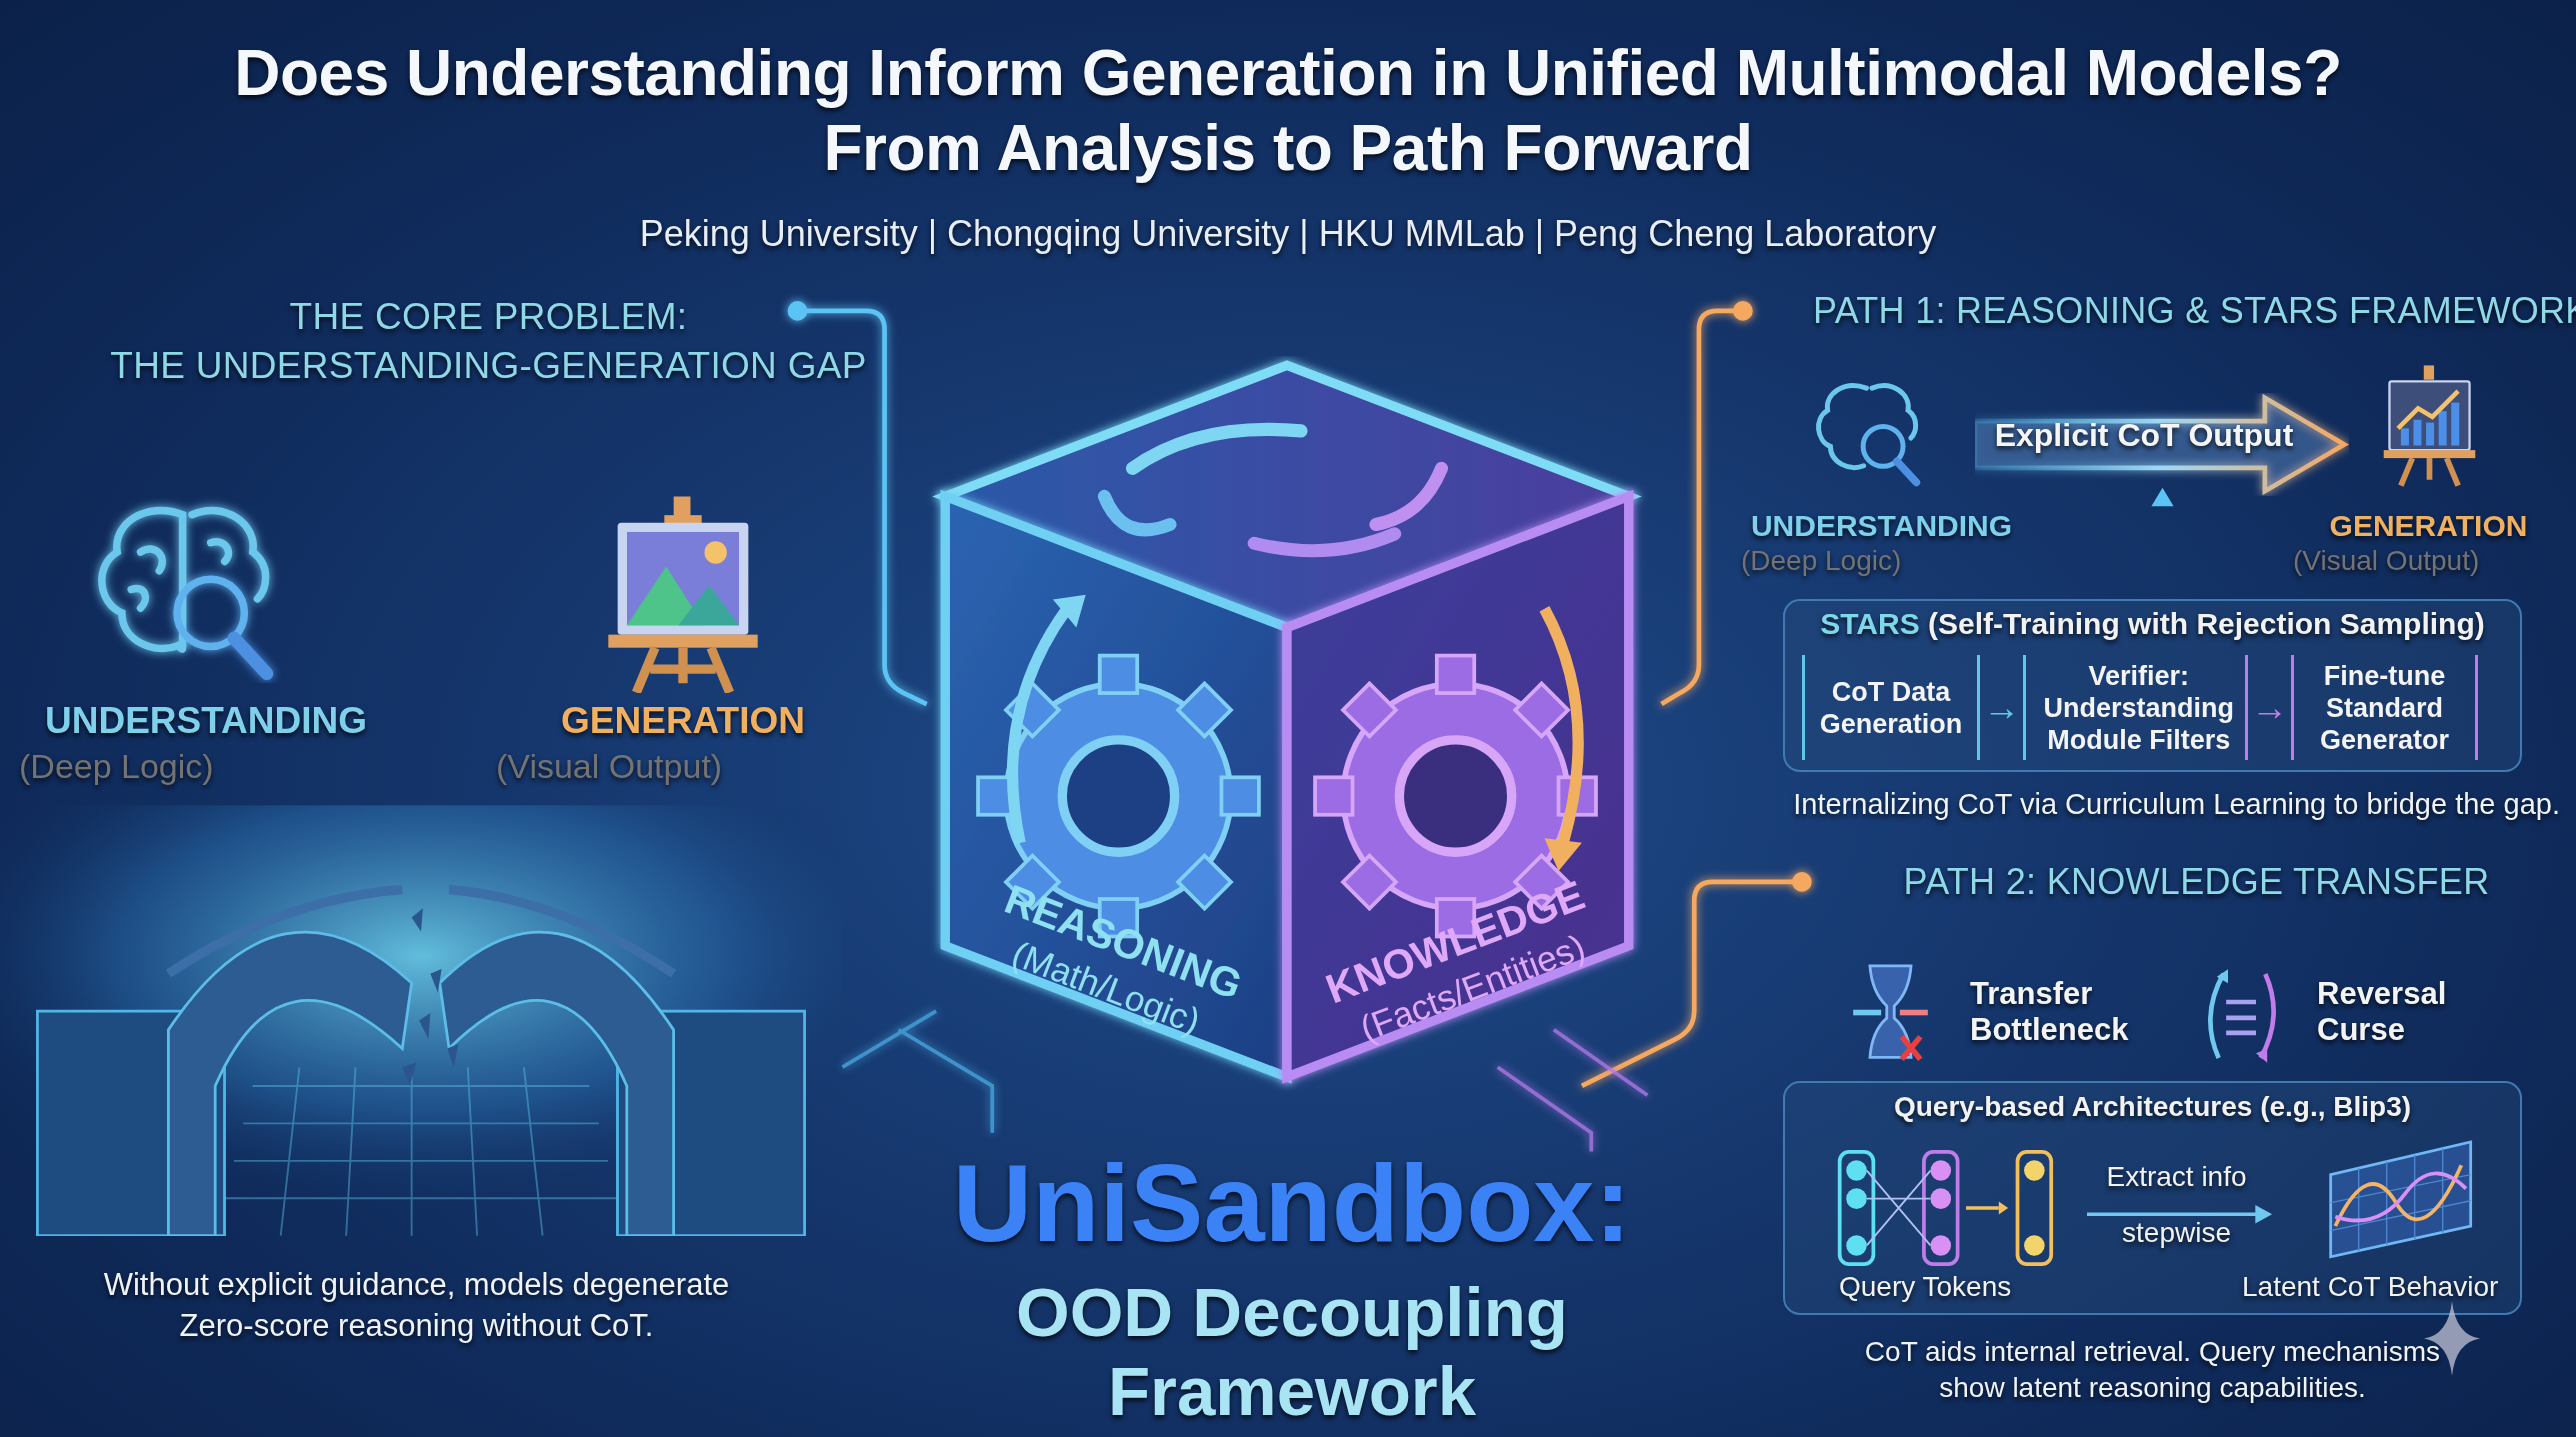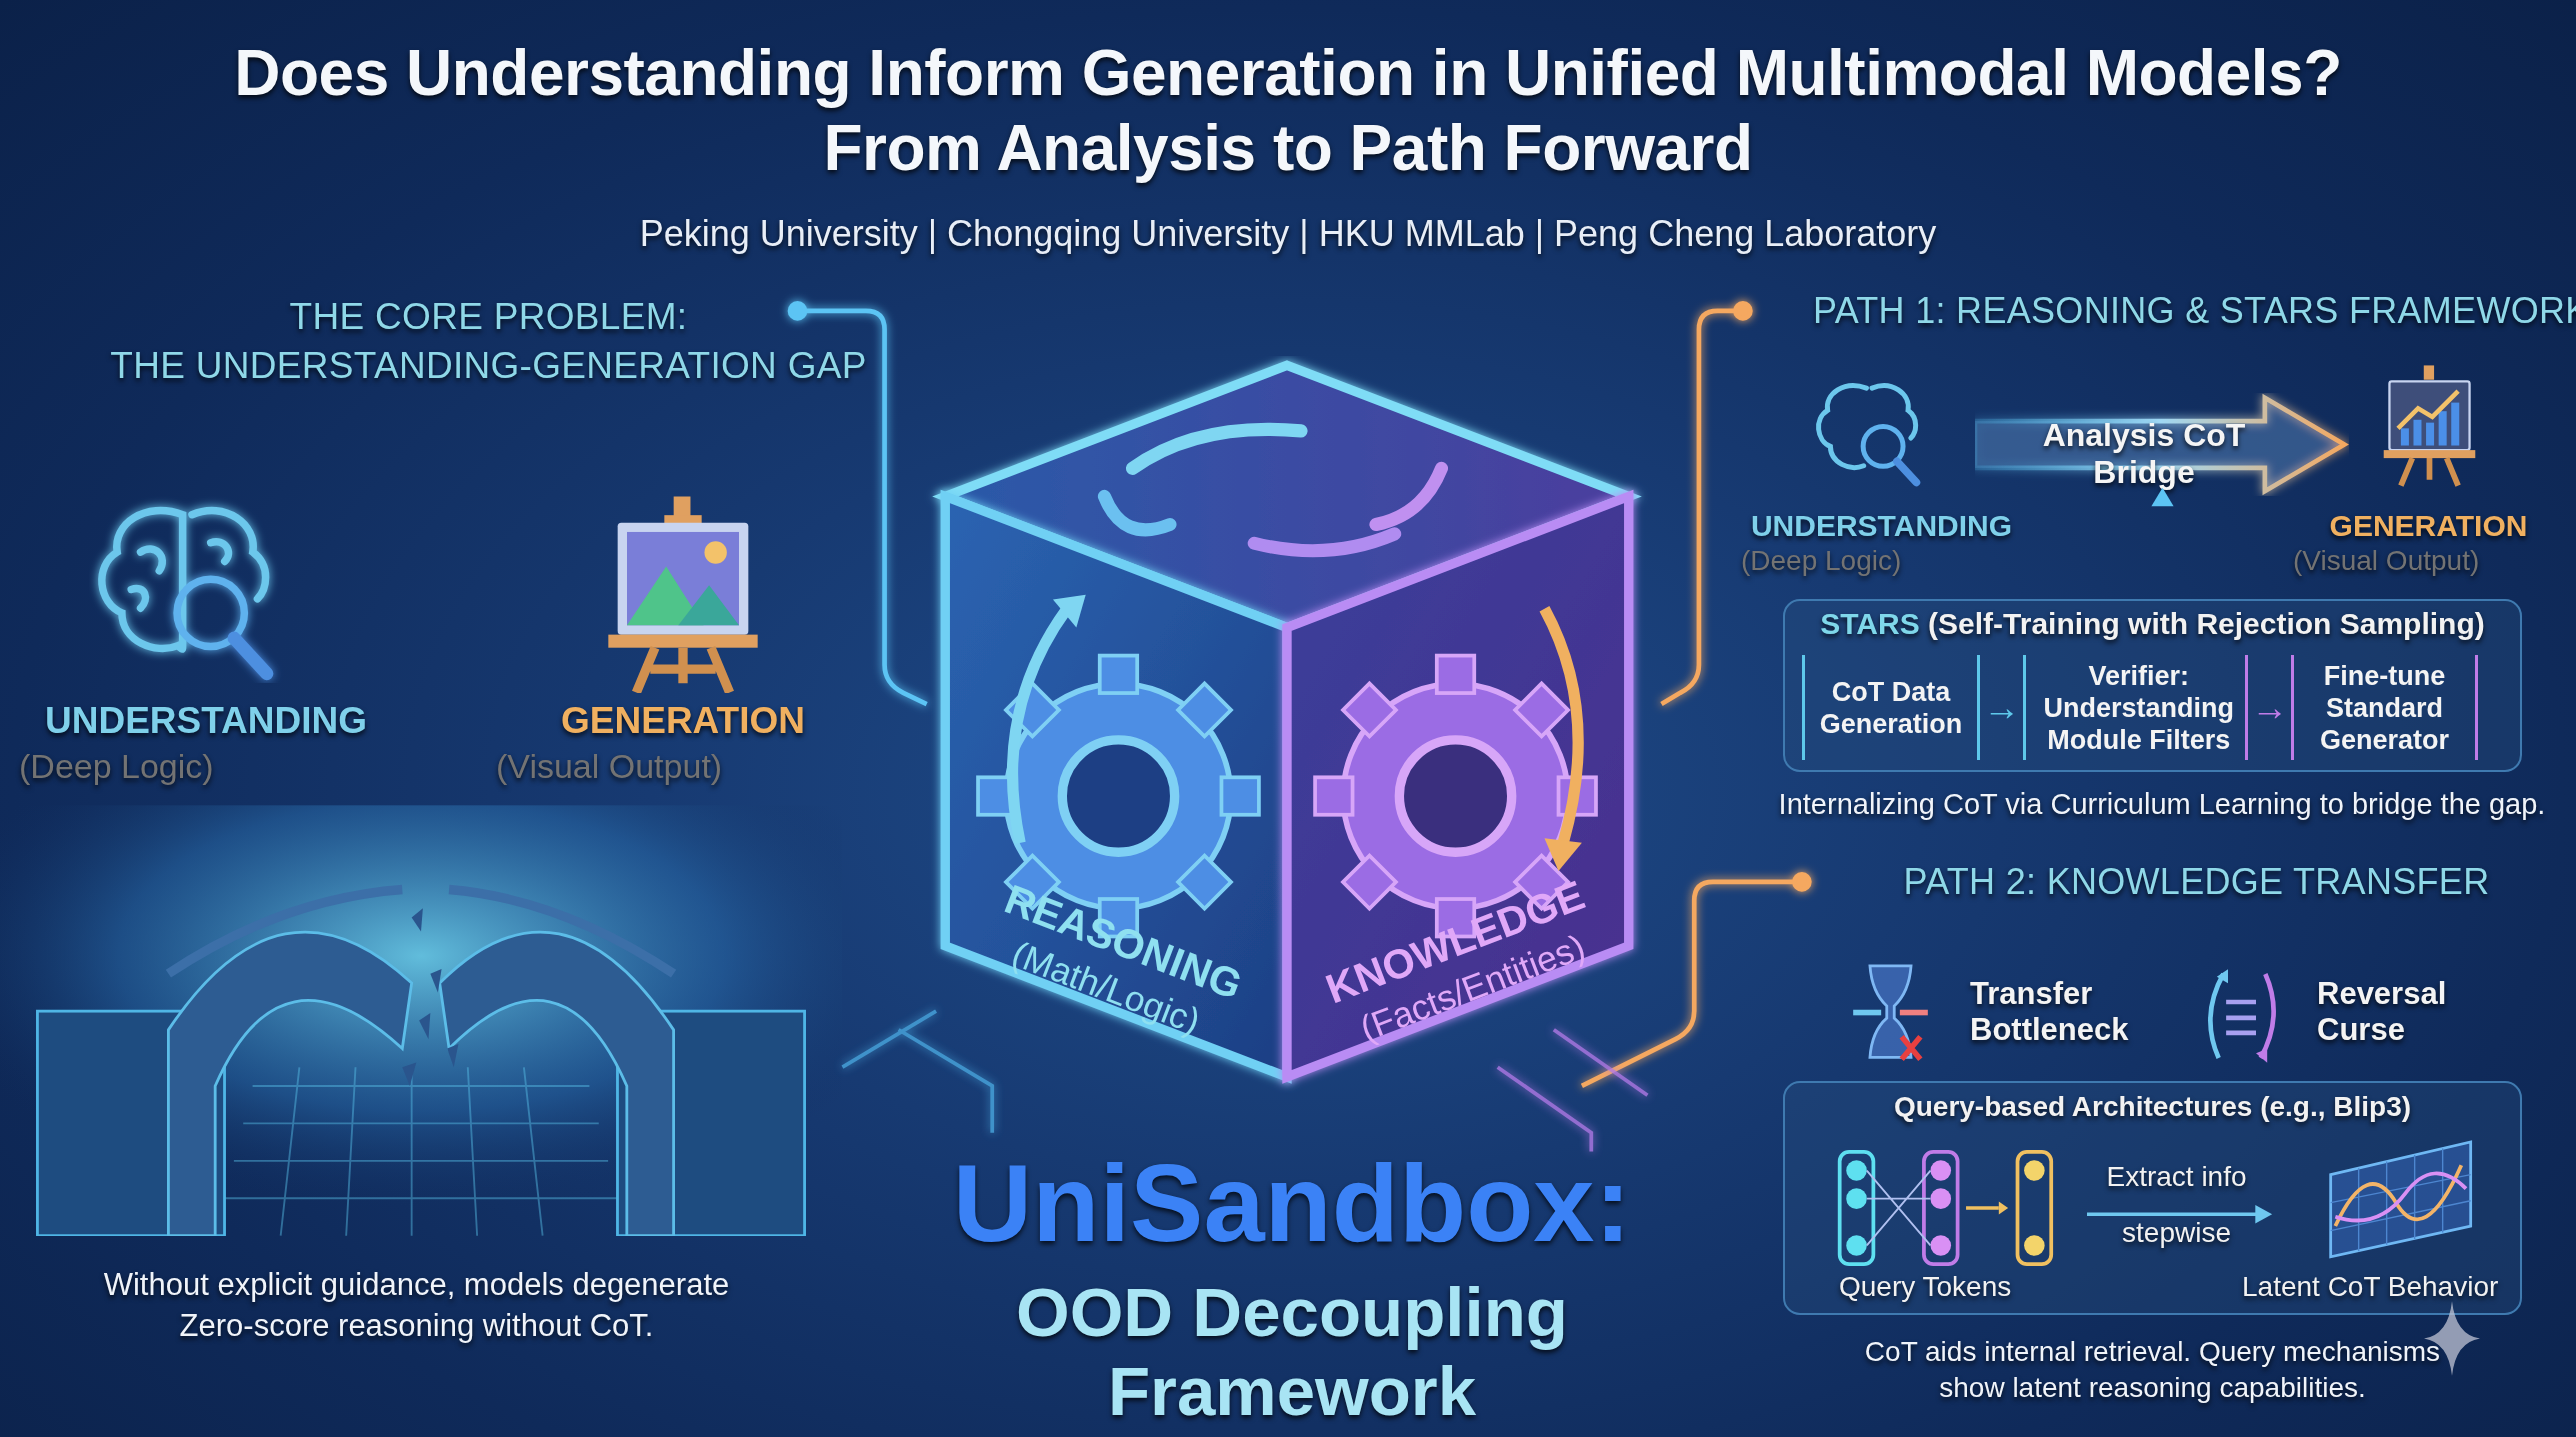--- a/index.html
+++ b/index.html
@@ -48,21 +48,21 @@
   }
   .stars-title { left: 1783px; width: 739px; top: 607px; text-align: center; font-weight: 700; font-size: 30px; color: #f2f2f2; }
   .stars-title .hl { color: #7fd7ea; }
   .step {
     font-weight: 700; font-size: 27px; line-height: 32px; text-align: center; color: #f4f4f4;
     display: flex; align-items: center; justify-content: center;
     height: 105px; border-left: 3.7px solid; border-right: 3.7px solid; padding: 0 9.4px;
   }
   .step::before, .step::after { content: none; }
   .step-arrow { font-size: 37px; font-weight: 700; }
-  .p1-note { left: 1764px; width: 796px; top: 788px; text-align: center; font-size: 29px; color: #f0f4fa; }
+  .p1-note { left: 1764px; width: 796px; top: 788px; text-align: right; font-size: 29px; color: #f0f4fa; }
 
   .p2-head { left: 1825px; width: 655px; top: 859px; font-size: 36px; line-height: 45px; }
   .issue-label { font-weight: 700; font-size: 31px; line-height: 36px; color: #f4f4f4; }
   .query-box {
     left: 1783px; top: 1081px; width: 739px; height: 234px;
     border: 2.8px solid #3f7ab0; border-radius: 17px;
     background: rgba(40, 80, 130, 0.35);
   }
   .query-title { left: 1783px; width: 739px; top: 1091px; text-align: center; font-weight: 700; font-size: 28px; color: #f2f2f2; }
   .small-label { font-weight: 400; font-size: 28px; color: #f2f2f2; }
@@ -280,21 +280,21 @@
 <svg class="abs bridge-arrow" viewBox="0 0 400 110">
   <defs>
     <linearGradient id="bridgeGrad" x1="0" x2="1">
       <stop offset="0%" stop-color="#4fc4f4" stop-opacity="0.2"></stop>
       <stop offset="50%" stop-color="#9fd8f4"></stop>
       <stop offset="100%" stop-color="#f4a860"></stop>
     </linearGradient>
   </defs>
   <polygon points="0,30 310,30 310,5 395,55 310,105 310,80 0,80" fill="rgba(120,170,230,0.18)" stroke="url(#bridgeGrad)" stroke-width="5" filter="url(#glow)"></polygon>
 </svg>
-<div class="abs bridge-label shadow">Analysis CoT Bridge</div>
+<div class="abs bridge-label shadow">Explicit CoT Output</div>
 <svg class="abs" style="left:2144px;top:487px;" width="37" height="117" viewBox="0 0 40 125">
   <path d="M20 125 V10" stroke="#5cc4f4" stroke-width="5" filter="url(#glow)"></path>
   <polygon points="8,20 20,0 32,20" fill="#5cc4f4"></polygon>
 </svg>
 
 <svg class="abs" style="left:2378px;top:360px;" width="103" height="131" viewBox="0 0 180 210">
   <rect x="80" y="0" width="18" height="25" fill="#e0a060"></rect>
   <rect x="20" y="28" width="140" height="120" rx="4" fill="#3e4e7a" stroke="#c8d4f0" stroke-width="4"></rect>
   <g fill="#4b8fe8">
       <rect x="40" y="110" width="14" height="30"></rect>

